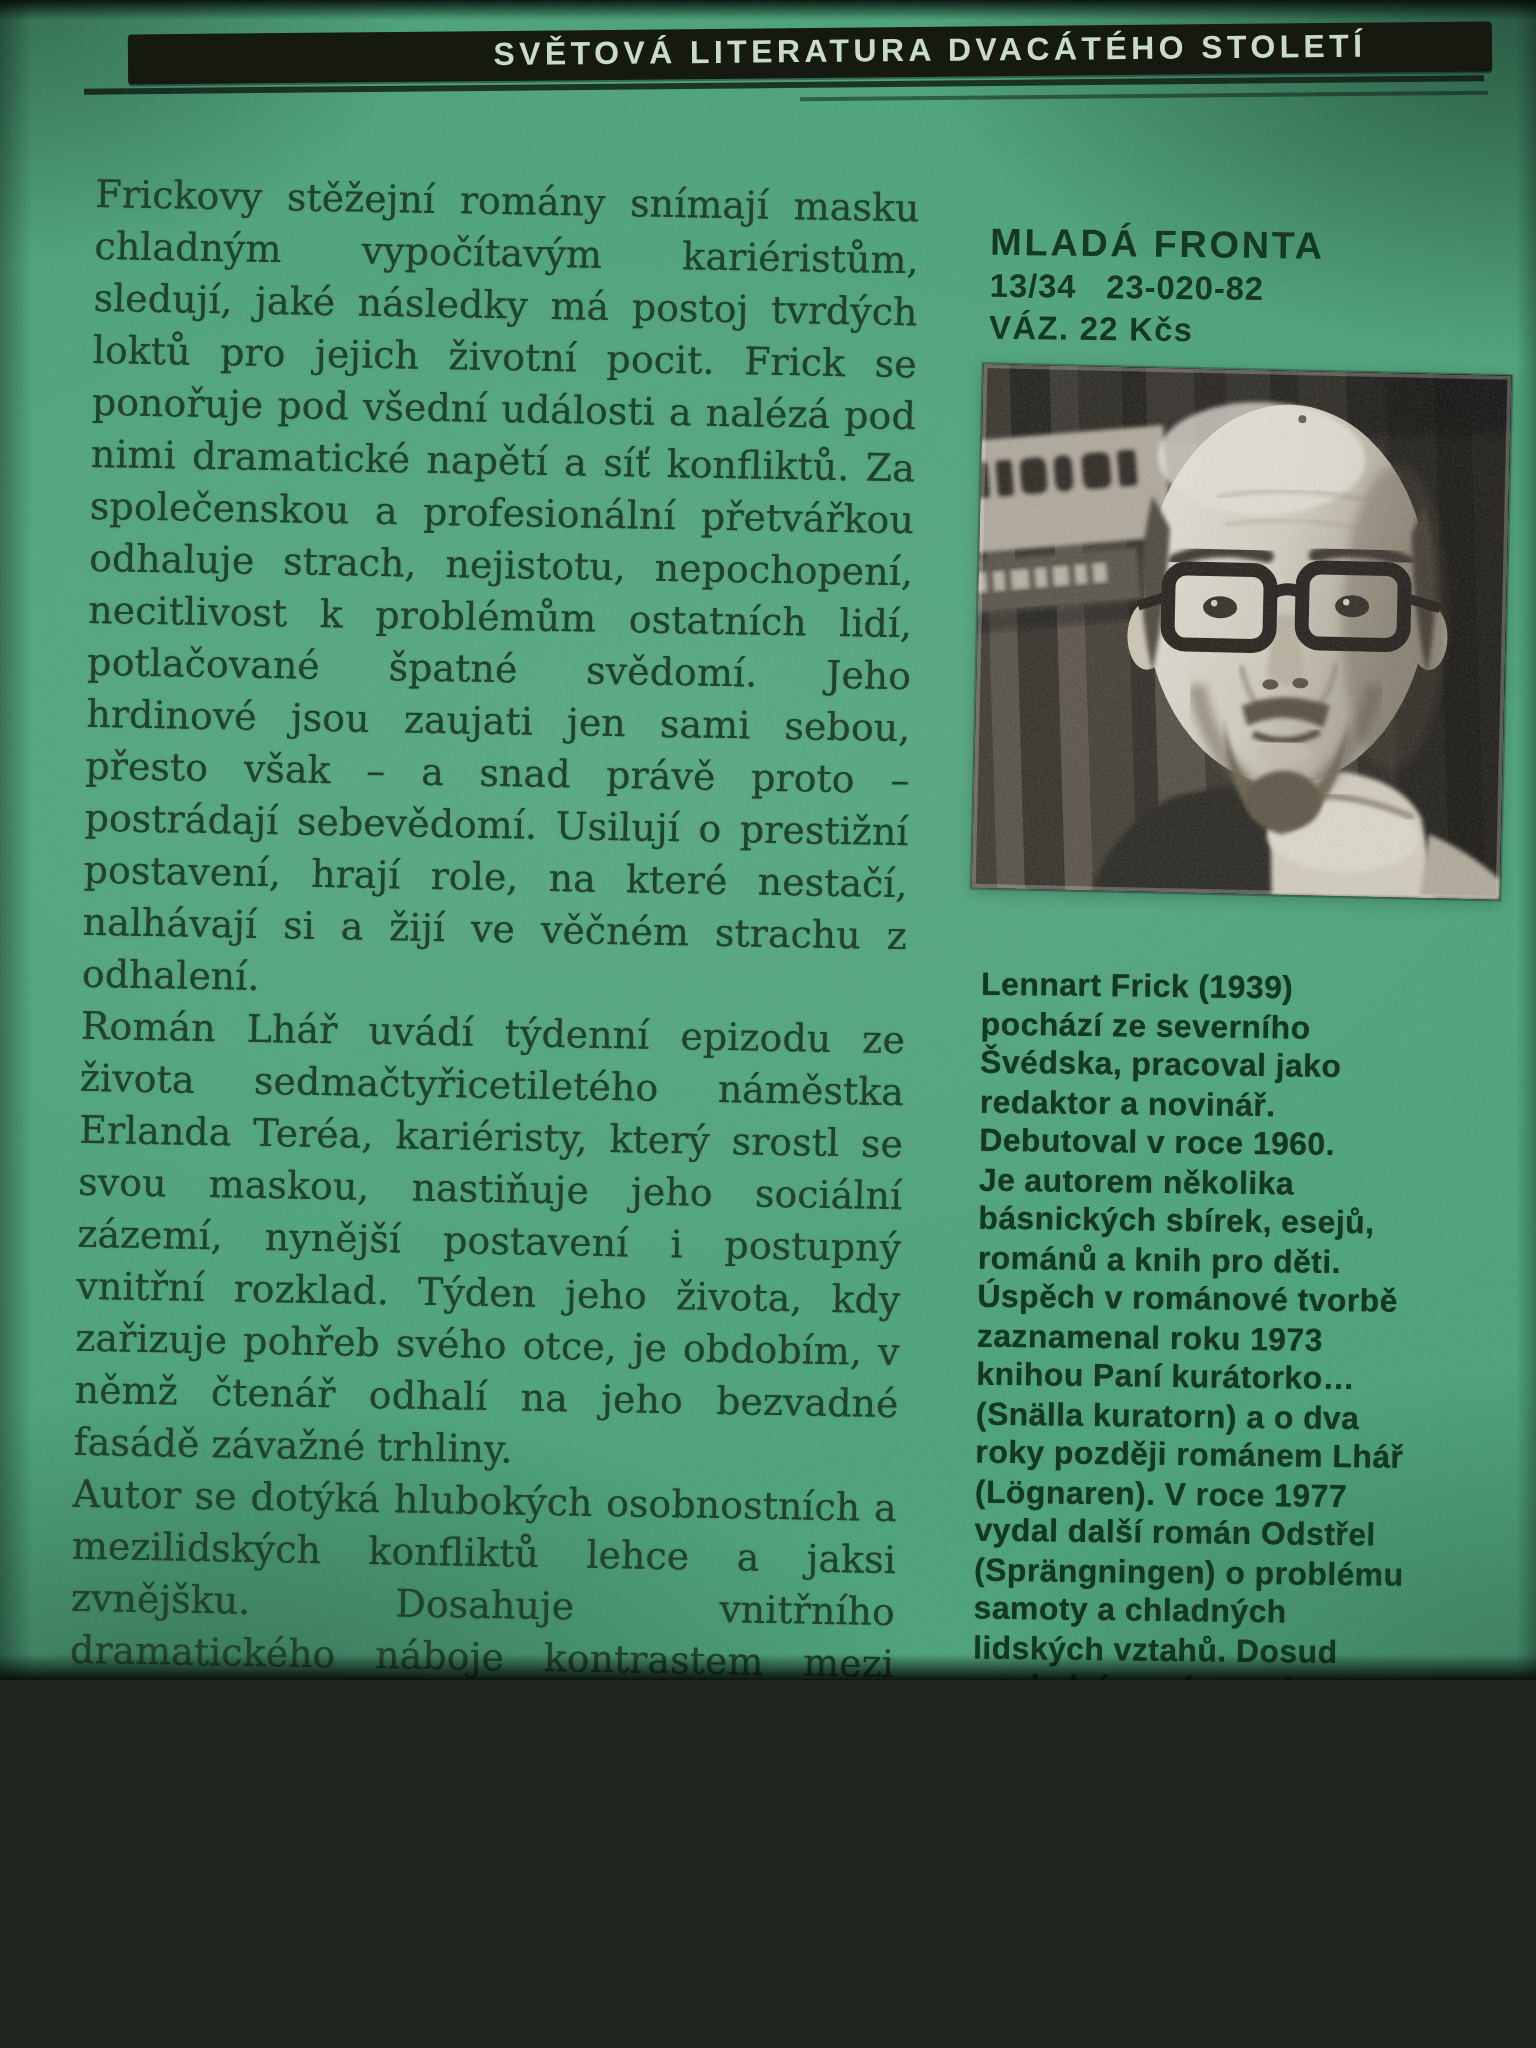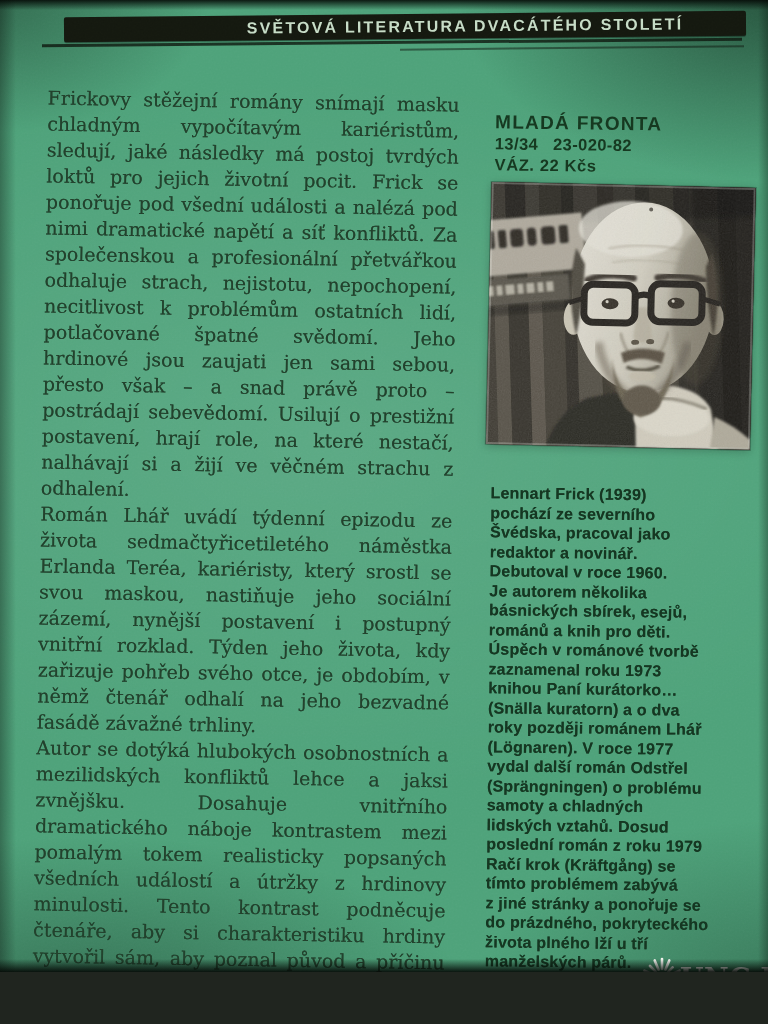--- a/index.html
+++ b/index.html
@@ -1,17 +1,17 @@
 <!DOCTYPE html>
 <html><head>
 <meta charset="utf-8">
 <style>
   html,body{margin:0;padding:0;background:#20251f;}
   .page{
-    position:relative;width:768px;height:972px;overflow:hidden;
+    position:relative;width:768px;height:840px;overflow:hidden;
     background:
       radial-gradient(ellipse 900px 520px at 42% 45%, rgba(255,255,255,.08), transparent 70%),
       radial-gradient(ellipse 430px 250px at 100% 0%, rgba(8,22,14,.55), transparent 72%),
       radial-gradient(ellipse 300px 190px at 0% 0%, rgba(8,22,14,.38), transparent 70%),
       radial-gradient(ellipse 520px 230px at 12% 103%, rgba(8,22,14,.35), transparent 72%),
       radial-gradient(ellipse 430px 240px at 103% 102%, rgba(8,22,14,.30), transparent 72%),
       #4ea27a;
     font-family:"Liberation Sans",sans-serif;
   }
   .edge{position:absolute;pointer-events:none;}

